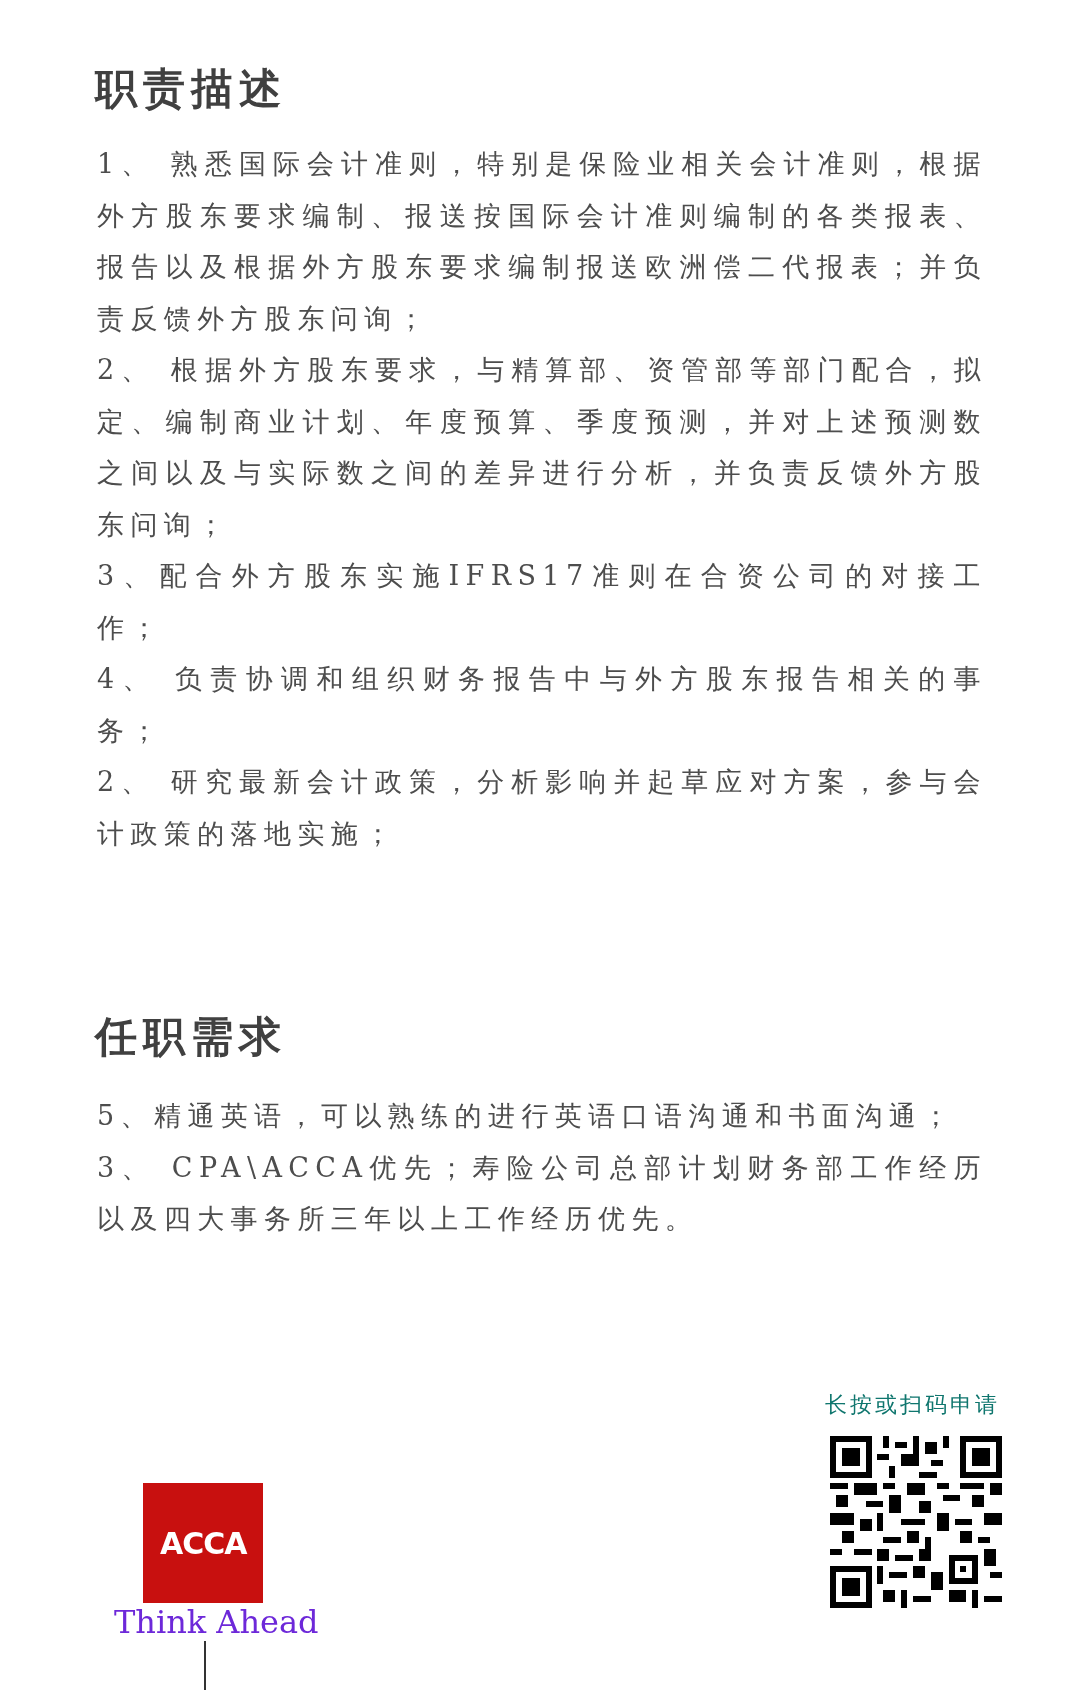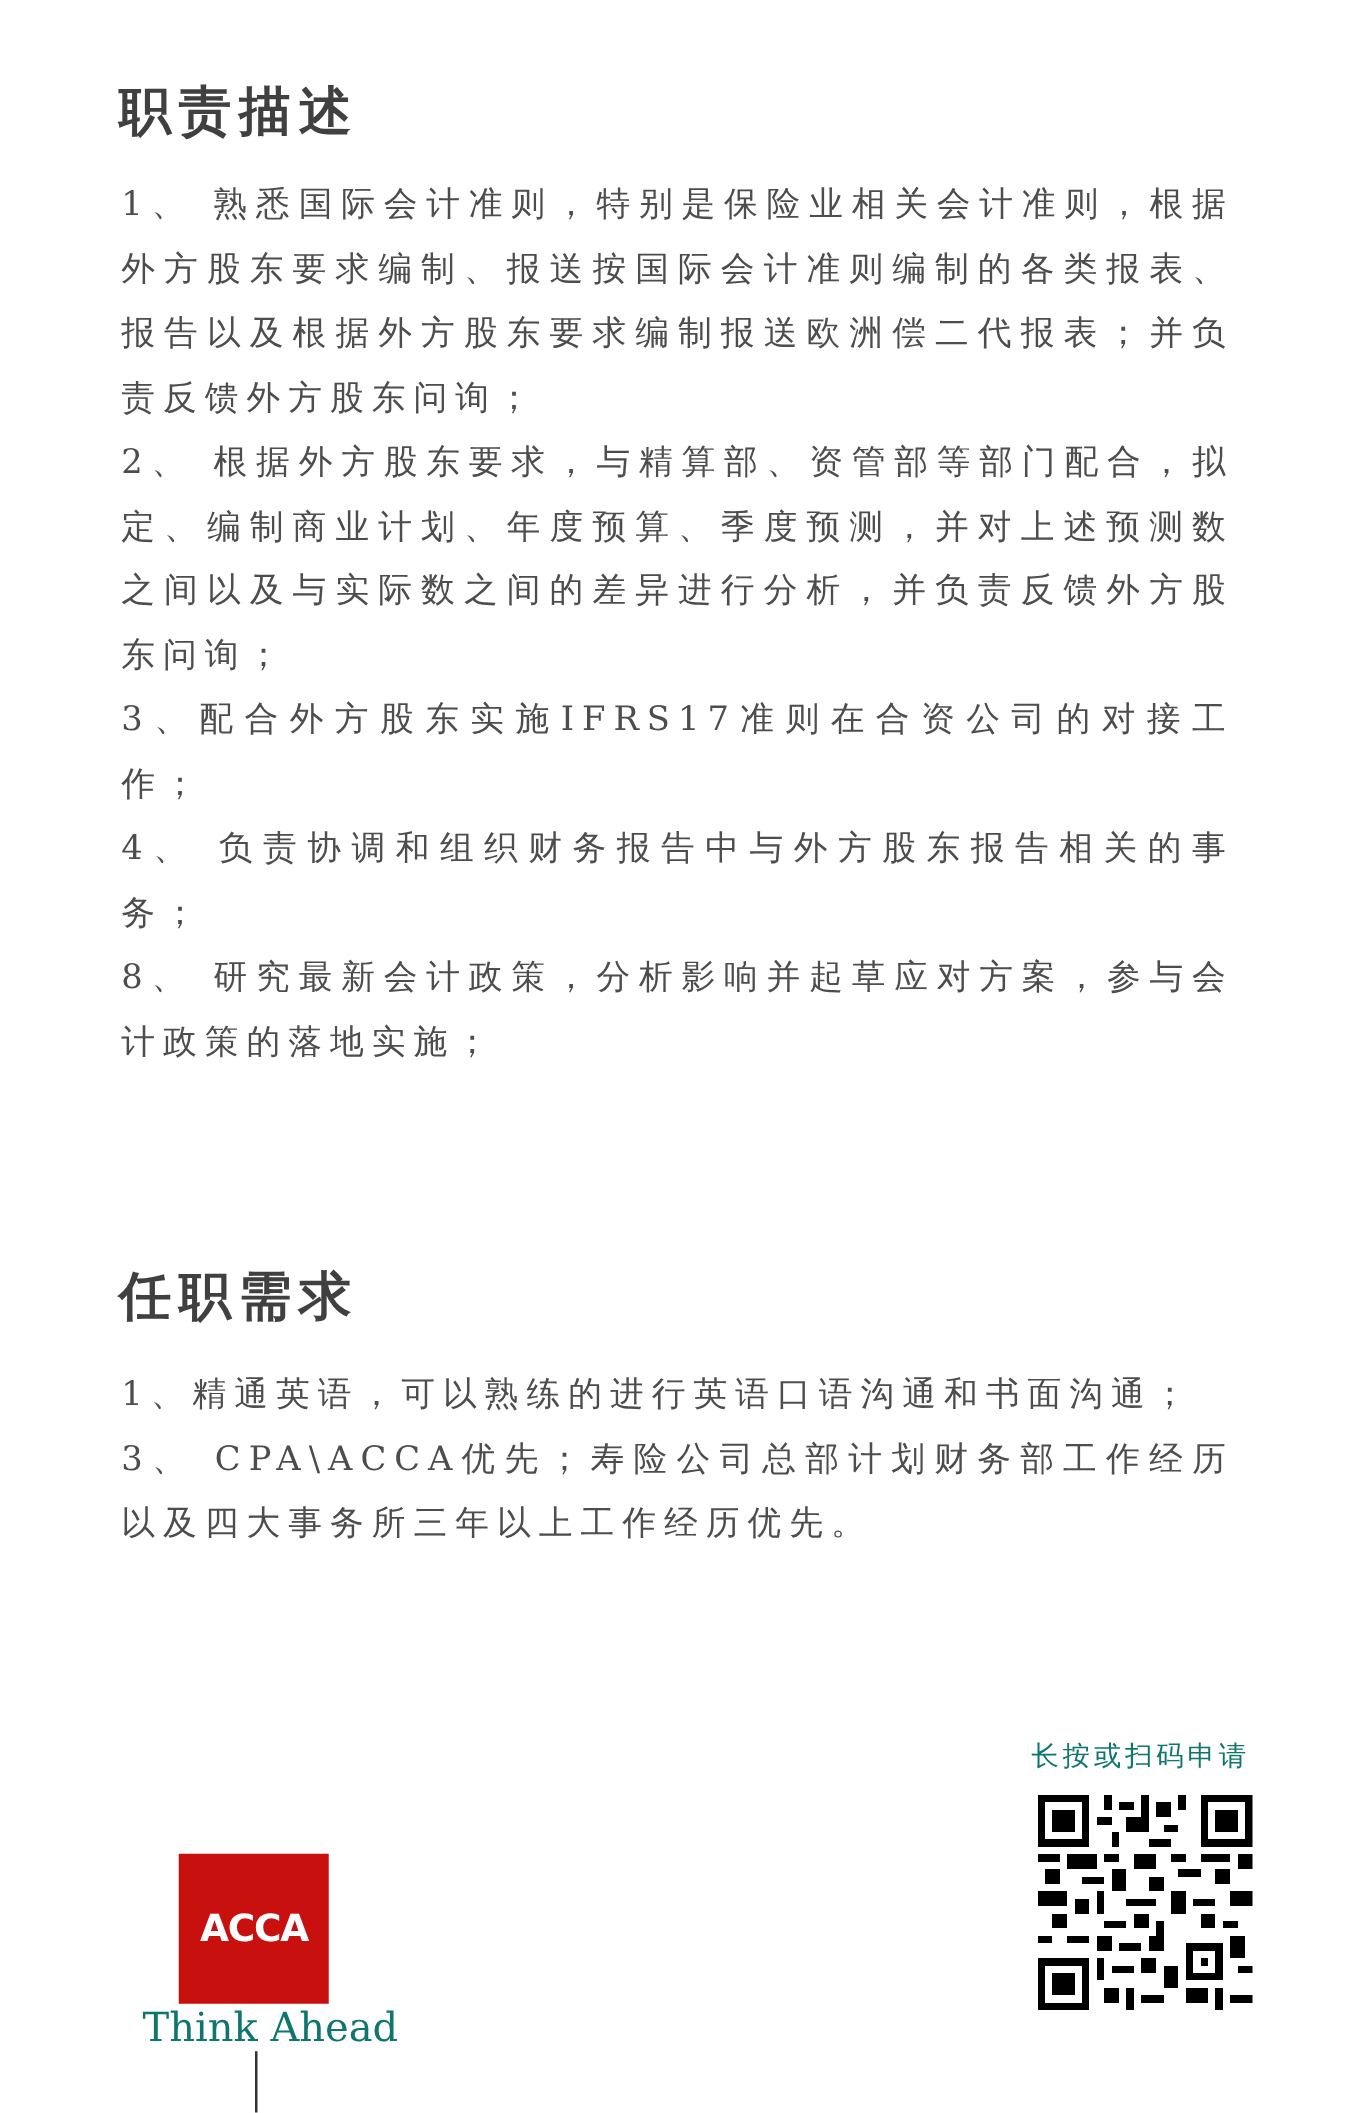--- a/index.html
+++ b/index.html
@@ -8,42 +8,42 @@
   .section-title { position: absolute; left: 95px; font-size: 42px; font-weight: bold;
                    color: #404040; letter-spacing: 6px; line-height: 50px; margin: 0;
                    font-family: "DejaVu Sans", sans-serif; }
   .list { position: absolute; left: 97px; width: 890px; margin: 0; padding: 0; list-style: none; }
   .list li { font-size: 27px; line-height: 51.5px; letter-spacing: 6.4px; color: #4d4d4d;
              text-align: justify; text-align-last: left; }
   .footer-logo { position: absolute; left: 88px; top: 1483px; display: flex; align-items: center; flex-direction: column; }
   .acca-box { width: 120px; height: 120px; background: #c8100f; display: flex;
               align-items: center; justify-content: center; color: #fff;
               font-family: "DejaVu Sans", sans-serif; font-weight: bold; font-size: 30px; letter-spacing: -1px; }
-  .tagline { margin-left: 26px; font-family: "DejaVu Serif", serif; font-size: 32px; color: #0f766e; }
+  .tagline { margin-left: 26px; font-family: "DejaVu Serif", serif; font-size: 32px; color: #6d28d9; }
   .divider { width: 2px; height: 92px; background: #333; margin-left: 24px; margin-right: 20px; }
   .careers-acca { font-family: "DejaVu Sans", sans-serif; font-size: 32px; color: #c8100f; font-weight: normal; }
   .careers-word { font-family: "DejaVu Sans", sans-serif; font-size: 39px; color: #0f766e; font-weight: normal; margin-left: 10px; }
   .qr-label { position: absolute; left: 825px; top: 1390px; font-size: 22px; color: #0f766e; letter-spacing: 3px; white-space: nowrap; }
   .qr { position: absolute; left: 830px; top: 1436px; width: 172px; height: 172px; }
 </style>
 </head>
 <body>
 
 <h1 class="section-title" style="top:64px">职责描述</h1>
 <ul class="list" style="top:138px">
   <li>1、  熟悉国际会计准则，特别是保险业相关会计准则，根据外方股东要求编制、报送按国际会计准则编制的各类报表、报告以及根据外方股东要求编制报送欧洲偿二代报表；并负责反馈外方股东问询；</li>
   <li>2、 根据外方股东要求，与精算部、资管部等部门配合，拟定、编制商业计划、年度预算、季度预测，并对上述预测数之间以及与实际数之间的差异进行分析，并负责反馈外方股东问询；</li>
   <li>3、配合外方股东实施IFRS17准则在合资公司的对接工作；</li>
   <li>4、    负责协调和组织财务报告中与外方股东报告相关的事务；</li>
-  <li>8、 研究最新会计政策，分析影响并起草应对方案，参与会计政策的落地实施；</li>
+  <li>2、 研究最新会计政策，分析影响并起草应对方案，参与会计政策的落地实施；</li>
 </ul>
 
 <h1 class="section-title" style="top:1012px">任职需求</h1>
 <ul class="list" style="top:1090px">
-  <li>1、精通英语，可以熟练的进行英语口语沟通和书面沟通；</li>
+  <li>5、精通英语，可以熟练的进行英语口语沟通和书面沟通；</li>
   <li>3、 CPA\ACCA优先；寿险公司总部计划财务部工作经历以及四大事务所三年以上工作经历优先。</li>
 </ul>
 
 <div class="footer-logo">
   <div class="acca-box">ACCA</div>
   <span class="tagline">Think Ahead</span>
   <span class="divider"></span>
   <span class="careers-acca">ACCA</span>
   <span class="careers-word">Careers</span>
 </div>

